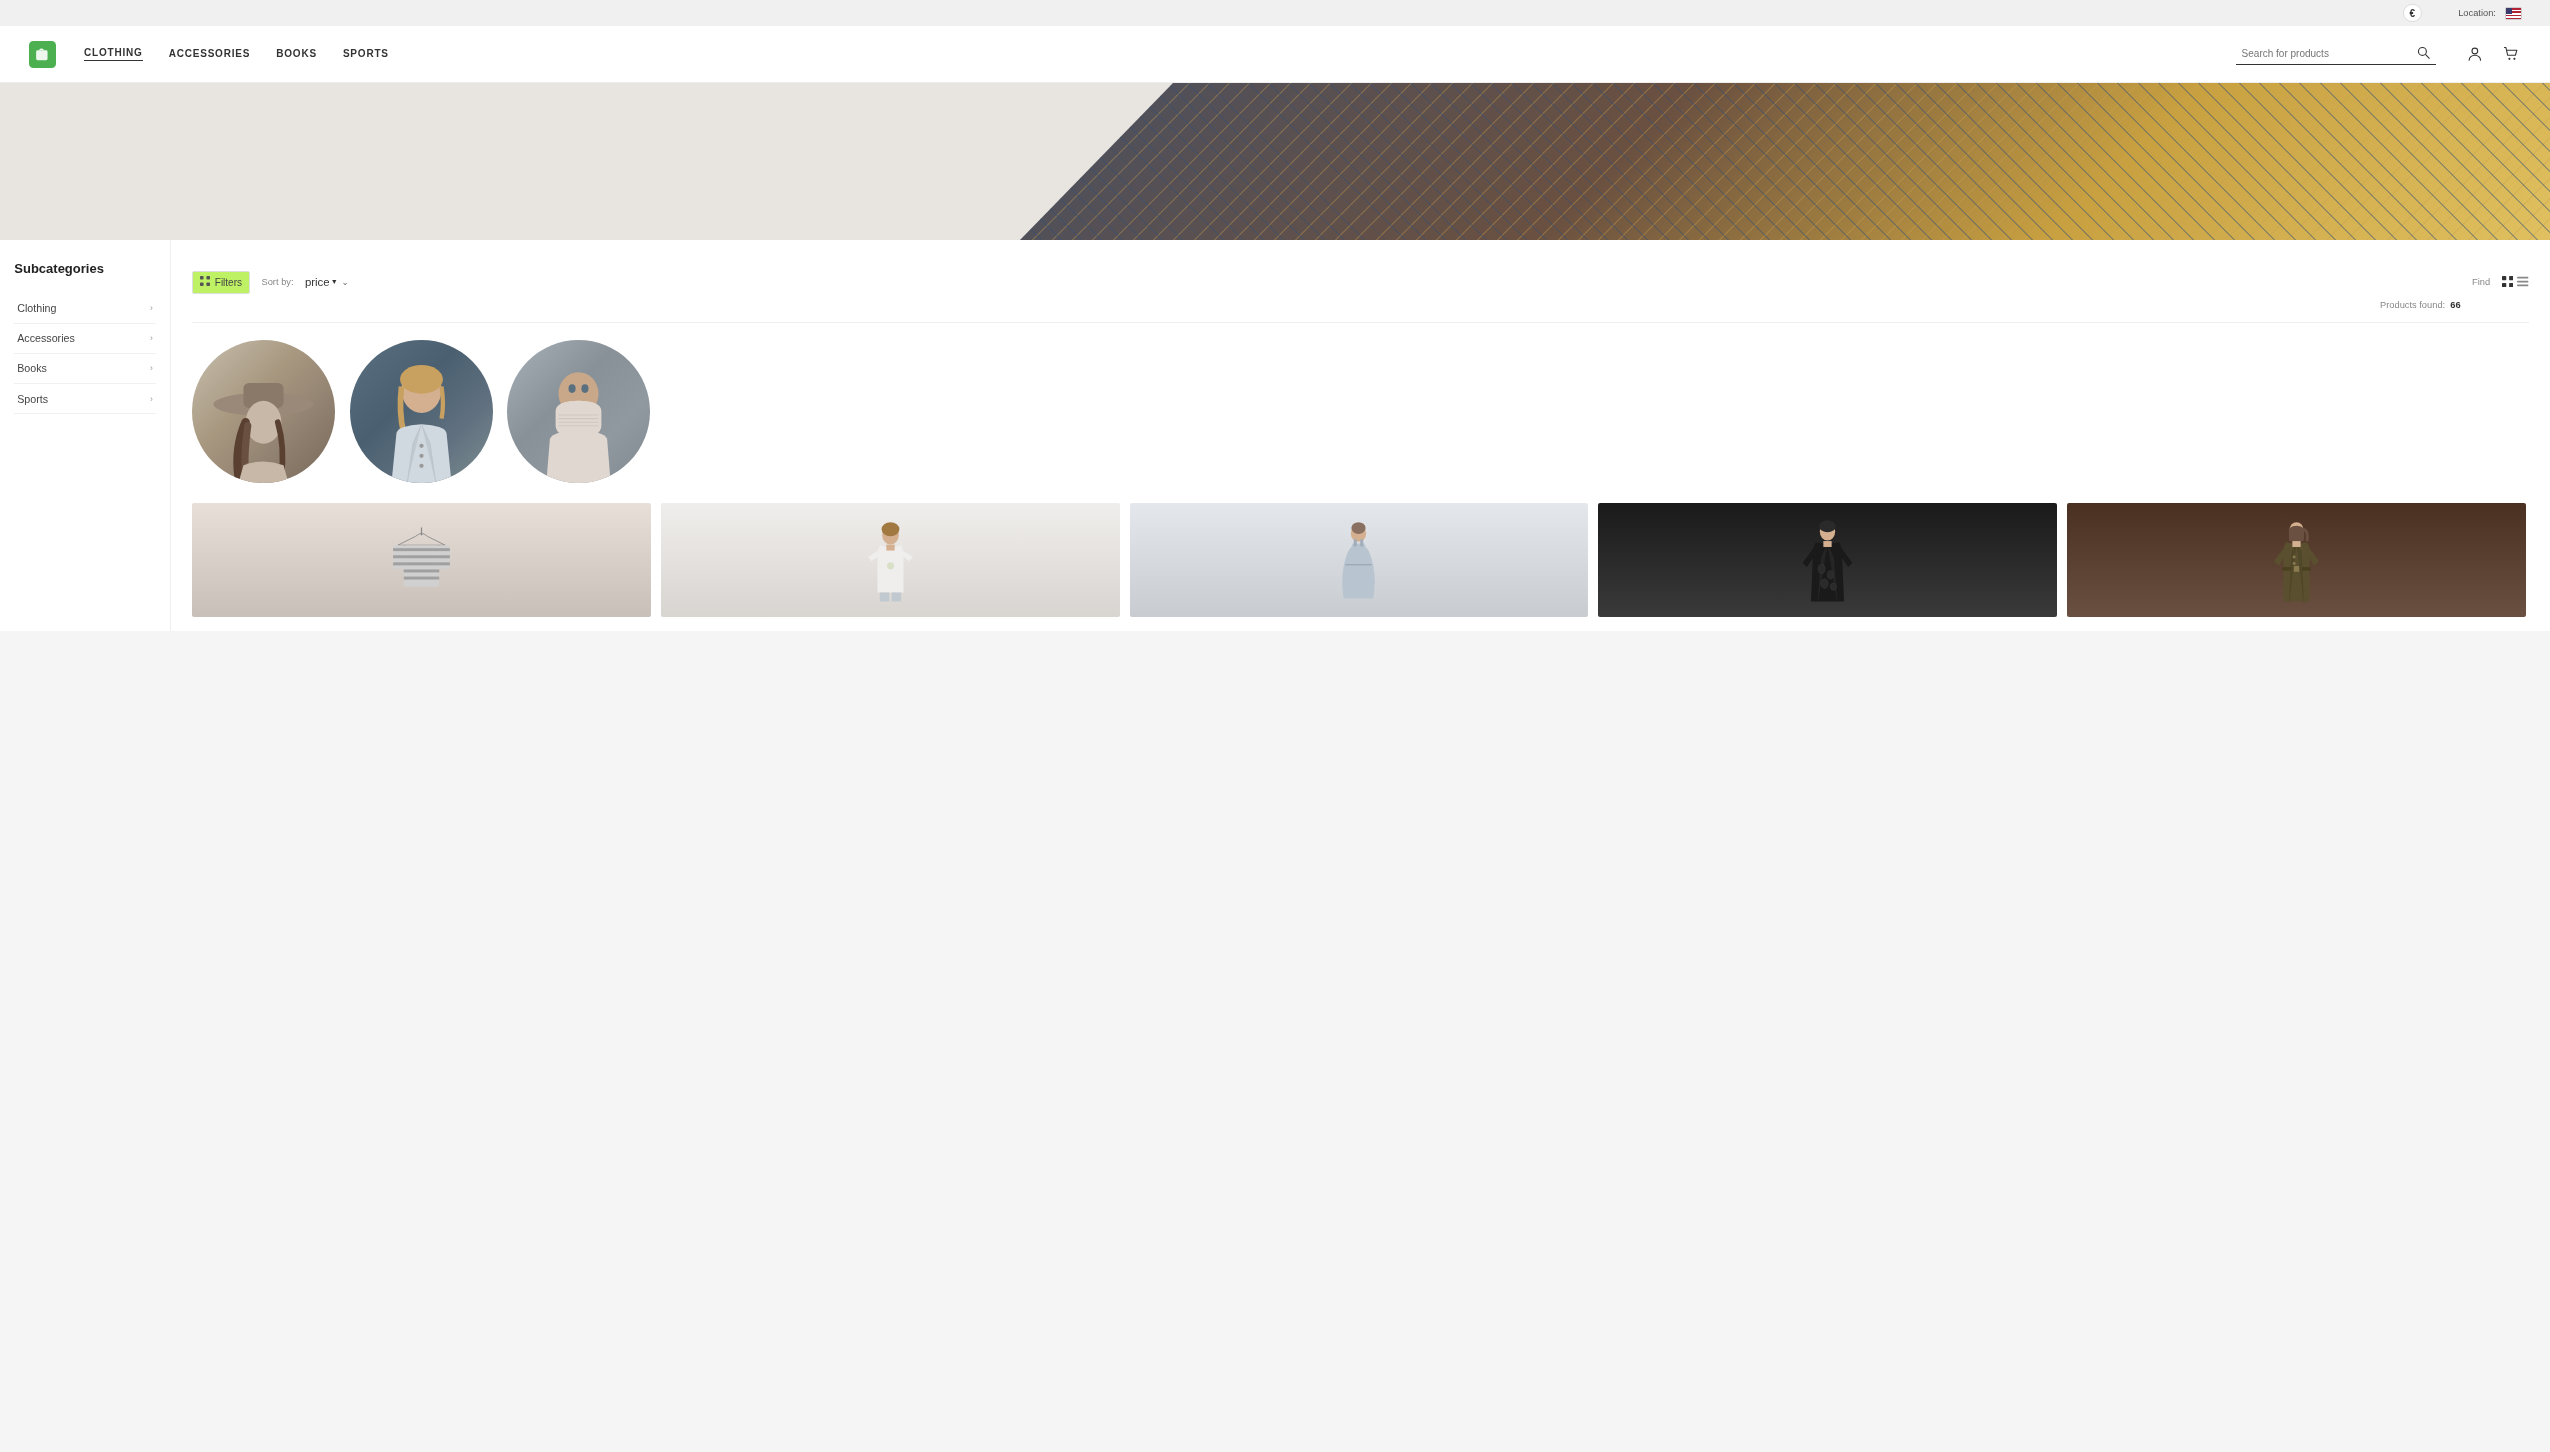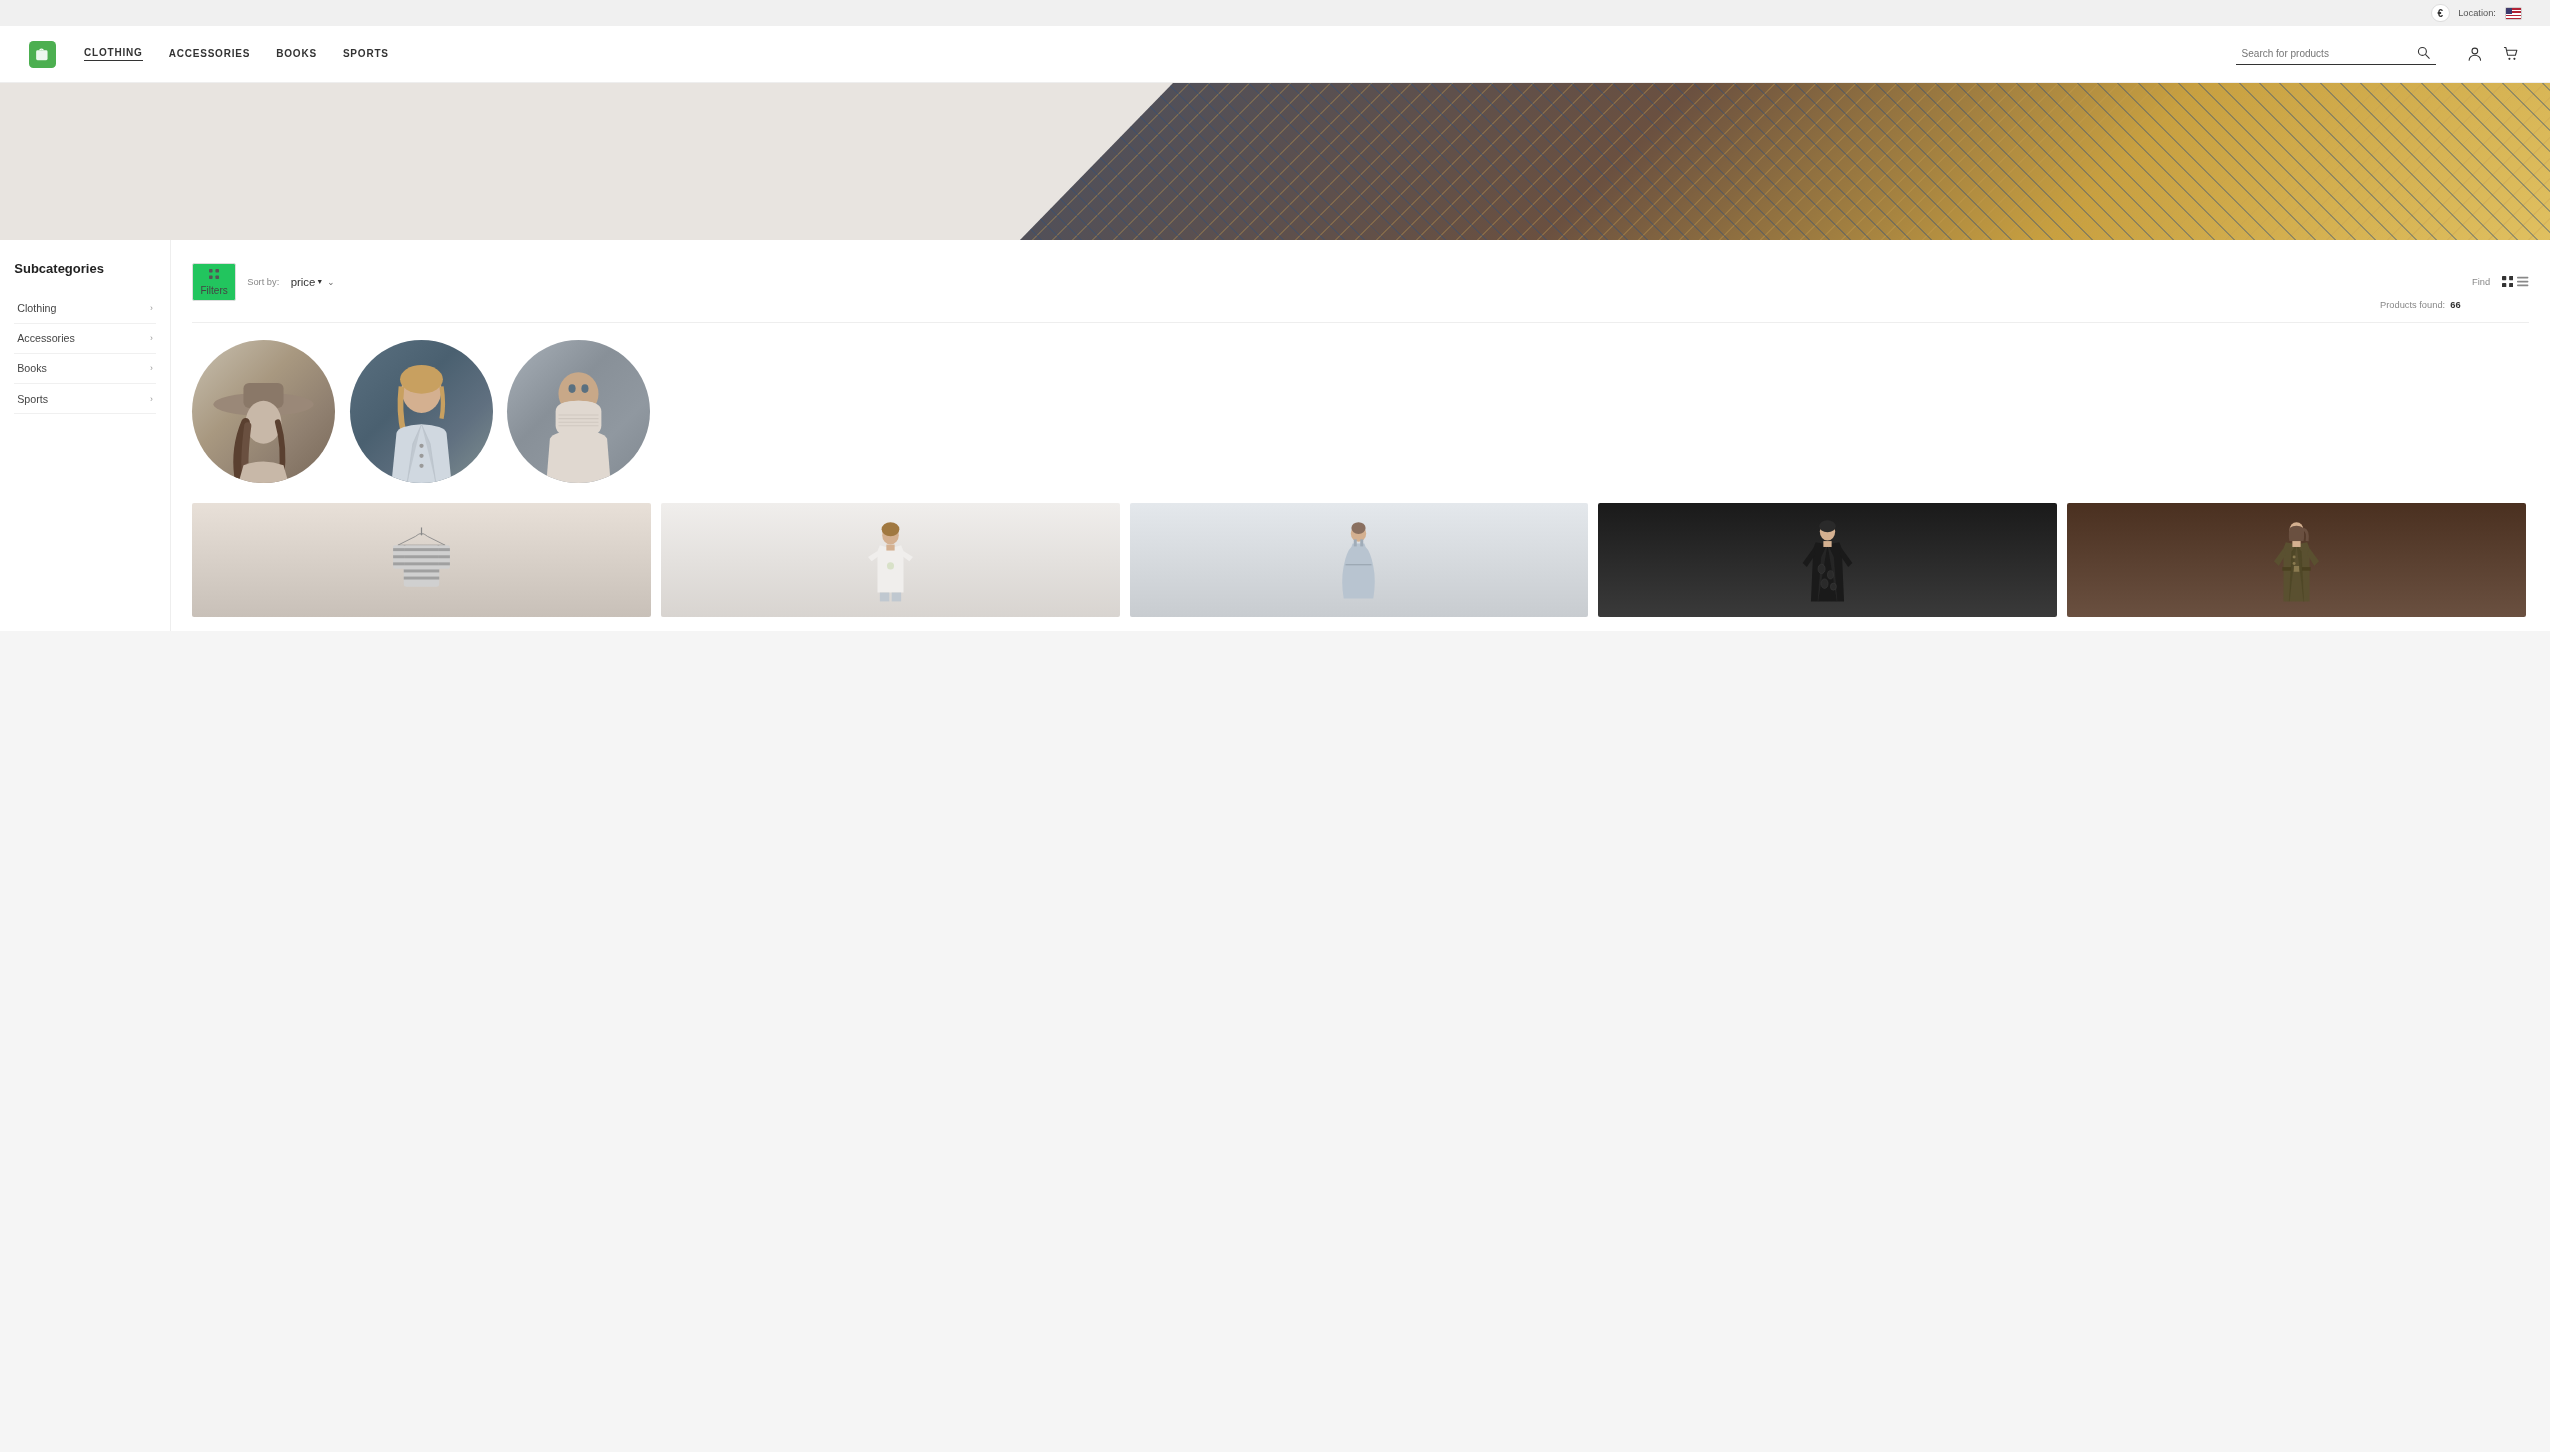--- a/index.html
+++ b/index.html
@@ -20,21 +20,21 @@
     .top-bar .currency-icon {
       width: 18.5px; height: 18.5px;
       background: #fff;
       border-radius: 50%;
       display: flex; align-items: center; justify-content: center;
       font-size: 10px;
       font-weight: bold;
       color: #333;
       border: 0.7px solid #ddd;
     }
-    .top-bar .location-label { color: #555; }
+    .top-bar .location-label { color: #555; margin-left: 28px; }
     .top-bar .flag {
       width: 17px; height: 13px;
       display: inline-block;
       background: linear-gradient(180deg, #B22234 0%, #B22234 15%, #fff 15%, #fff 30%, #B22234 30%, #B22234 45%, #fff 45%, #fff 60%, #B22234 60%, #B22234 75%, #fff 75%, #fff 90%, #B22234 90%, #B22234 100%);
       border-radius: 1.4px;
       position: relative;
       overflow: hidden;
       border: 0.7px solid #ccc;
     }
     .top-bar .flag::before {
@@ -196,22 +196,21 @@
       border-bottom: 0.7px solid #eee;
     }
     .filter-btn {
       display: flex; align-items: center; gap: 4.3px;
       font-size: 10px;
       color: #444;
       cursor: pointer;
       padding: 4.3px 7.1px;
       border: 0.7px solid #ddd;
       border-radius: 2.1px;
-      background: #22c55e;
-      flex-direction: column;
+      background: #bef264;
     }
     .sort-by-label { font-size: 9.3px; color: #888; }
     .sort-dropdown {
       position: relative;
       display: flex; align-items: center; gap: 1px;
     }
     .sort-arrow { font-size: 7.1px; color: #333; }
     .sort-caret { font-size: 8.6px; color: #666; margin-left: 2.9px; }
     .products-count {
       margin-left: auto;

